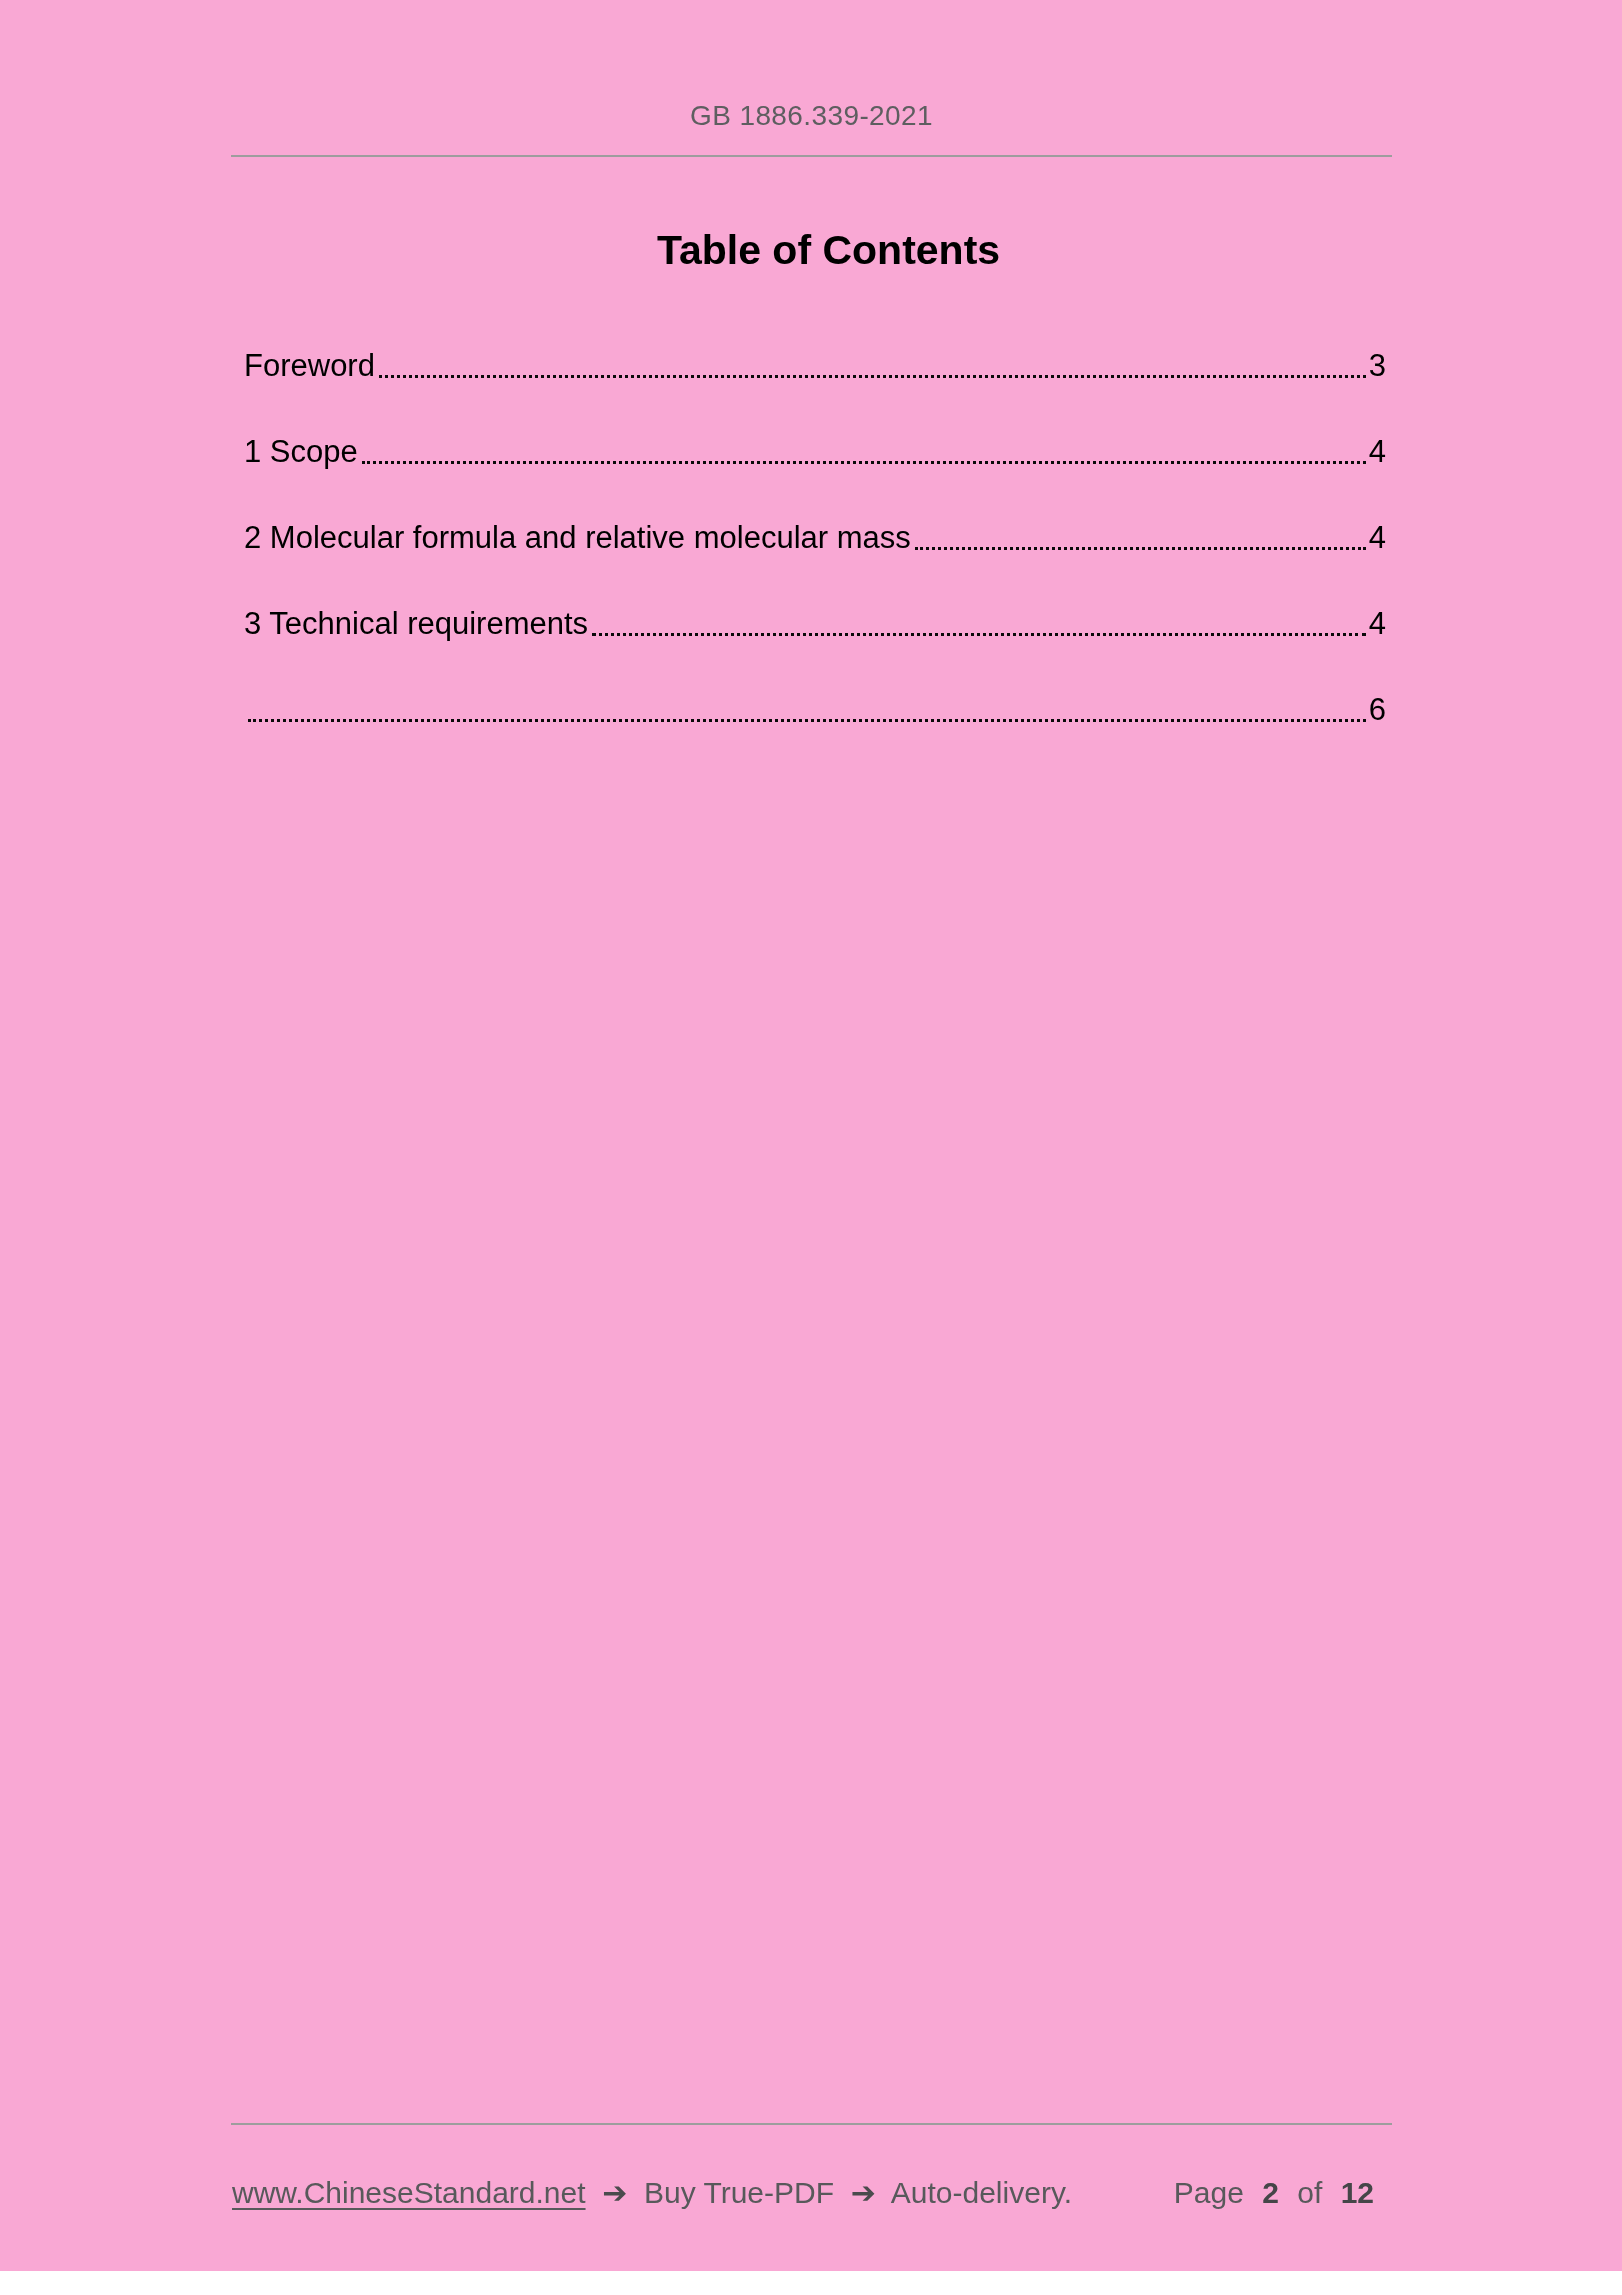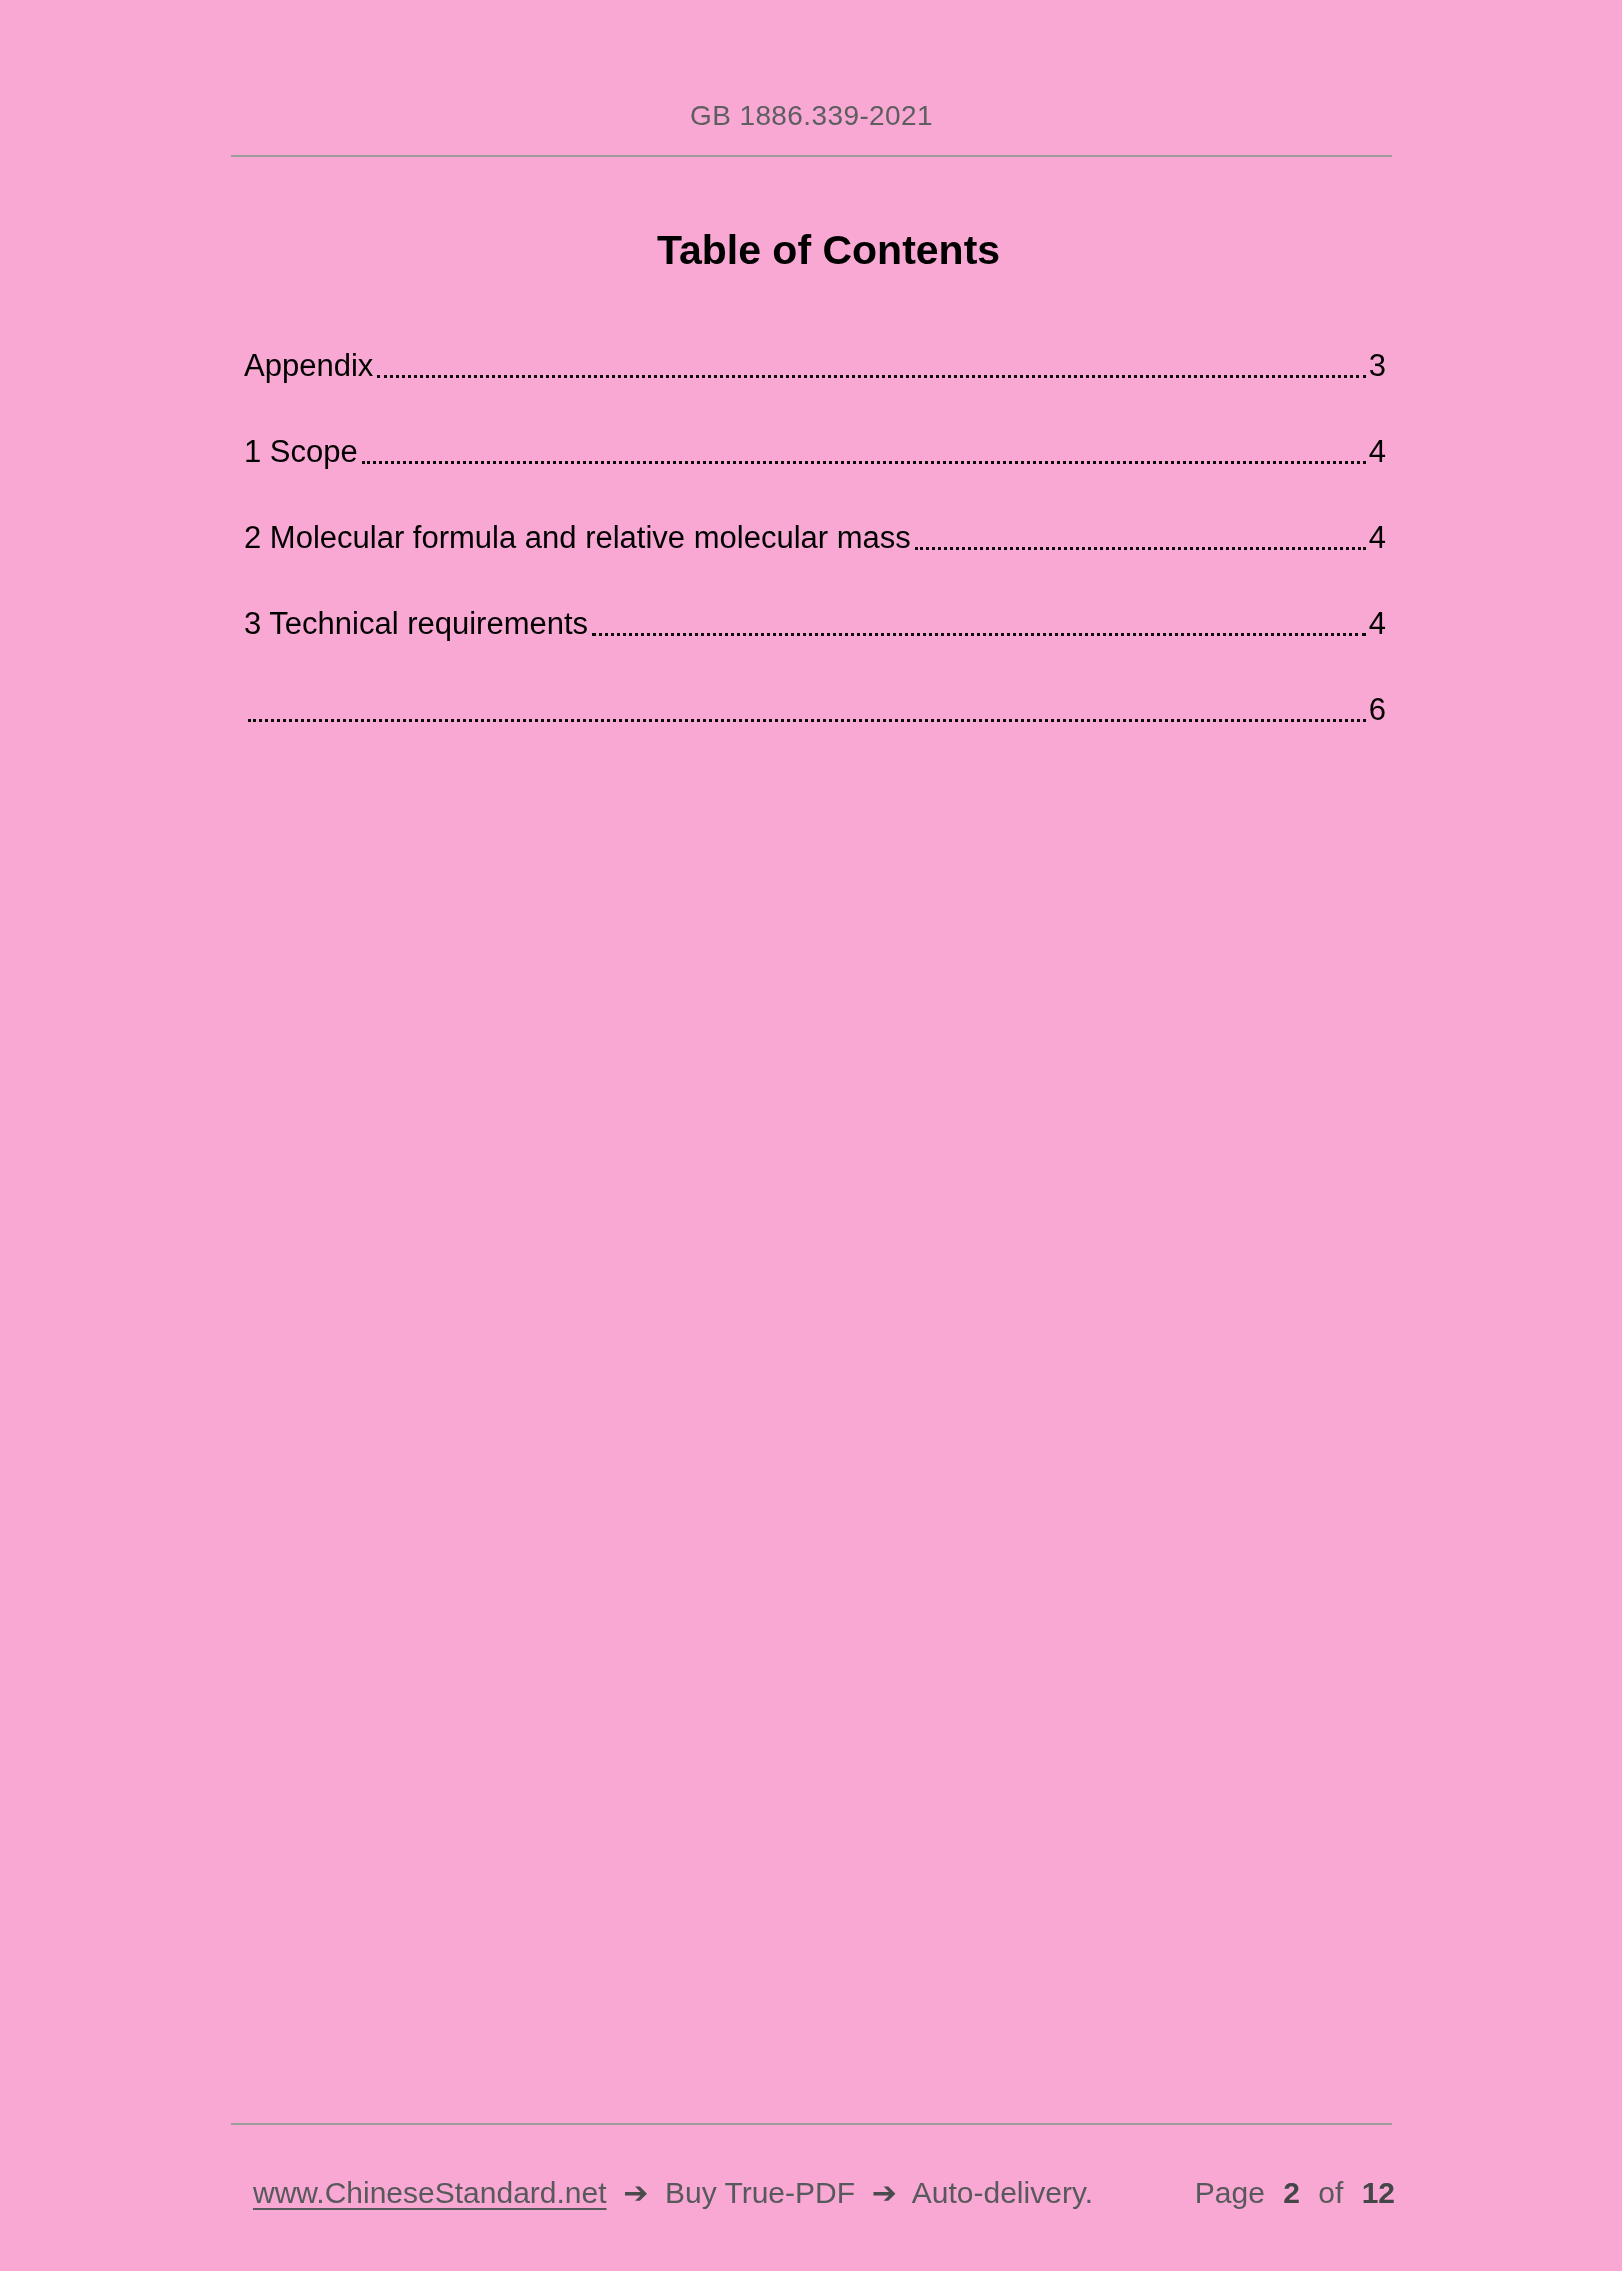--- a/index.html
+++ b/index.html
@@ -77,21 +77,21 @@
   }
   .toc-page {
     flex: 0 0 auto;
     white-space: nowrap;
   }
   
   .footer-rule { top: 2123px; }
   .footer-row {
     position: absolute;
     top: 2145px;
-    left: 253px;
+    left: 232px;
     width: 1142px;
     display: flex;
     justify-content: space-between;
     align-items: baseline;
     font-size: 30px;
     line-height: 38px;
     color: #58595b;
   }
   .footer-left { white-space: nowrap; }
   .footer-link {
@@ -118,21 +118,21 @@
 <div class="page">
 
   <div class="header-text">GB 1886.339-2021</div>
   <div class="rule header-rule"></div>
 
   <h1 class="toc-title">Table of Contents</h1>
 
   <div class="toc">
 
     <div class="toc-row">
-      <span class="toc-label">Appendix</span>
+      <span class="toc-label">Foreword</span>
       <span class="toc-dots"></span>
       <span class="toc-page">3</span>
     </div>
 
     <div class="toc-row">
       <span class="toc-label">1 Scope</span>
       <span class="toc-dots"></span>
       <span class="toc-page">4</span>
     </div>
 

